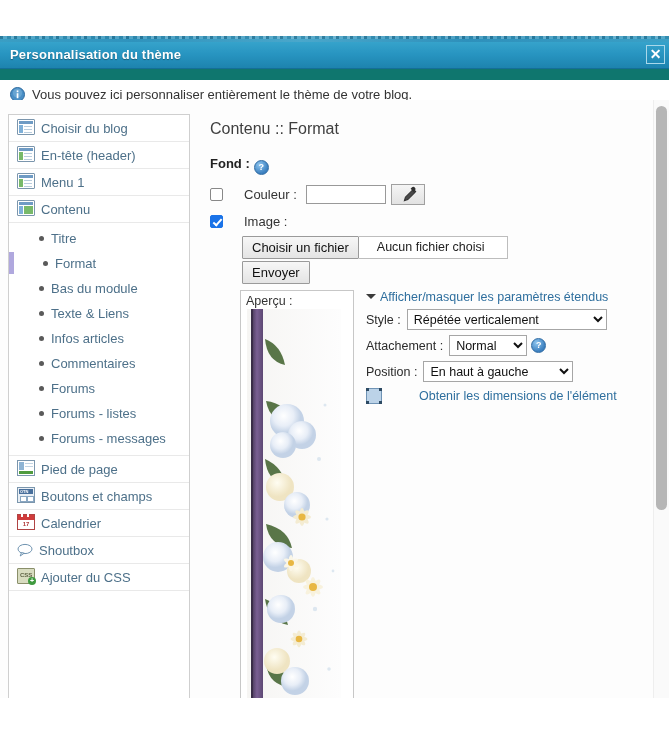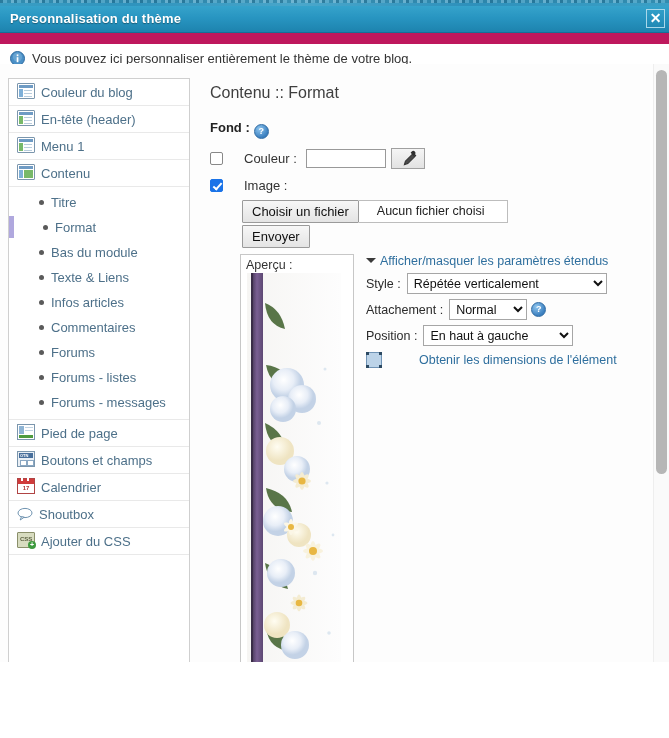--- a/index.html
+++ b/index.html
@@ -1,21 +1,21 @@
 <!DOCTYPE html>
 <html><head>
 <meta charset="utf-8">
 <style>
   html,body{margin:0;padding:0;}
   body{
     width:669px;height:738px;overflow:hidden;
     font-family:"Liberation Sans",sans-serif;
     font-size:13px;color:#333;background:#fff;
   }
-  #app{position:relative;width:669px;height:662px;overflow:hidden;background:#be185d;}
+  #app{position:relative;width:669px;height:662px;overflow:hidden;background:#0f766e;margin-top:36px;}
 
   
   .bg-strip{position:absolute;top:0;left:0;width:669px;height:6px;
     background:linear-gradient(90deg,#3a9ec4 0%,#2f93bd 20%,#4aa7cb 45%,#2e90bb 70%,#3ba0c6 100%);
     overflow:hidden;}
   .bg-strip:after{content:"";position:absolute;top:0;left:0;right:0;height:3px;
     background:repeating-linear-gradient(90deg,#1d5f7d 0 3px,#6ab0cc 3px 7px,#2b7d9e 7px 11px,#8fc2d8 11px 14px);
     opacity:.55;}
 
   
@@ -171,21 +171,21 @@
     <div class="txt">Vous pouvez ici personnaliser entièrement le thème de votre blog.</div>
   </div>
 
   <div class="body">
 
     <div class="sidebar">
 
       <div class="nav-item">
         <span class="nico ic-tpl">
           <i class="bar"></i><i class="lcol"></i><i class="lines"></i>
-        </span><span class="lbl">Couleur du blog</span>
+        </span><span class="lbl">Choisir du blog</span>
       </div>
 
       <div class="nav-item">
         <span class="nico ic-tpl">
           <i class="bar"></i><i class="glcol"></i><i class="lines"></i>
         </span><span class="lbl">En-tête (header)</span>
       </div>
 
       <div class="nav-item">
         <span class="nico ic-tpl">

